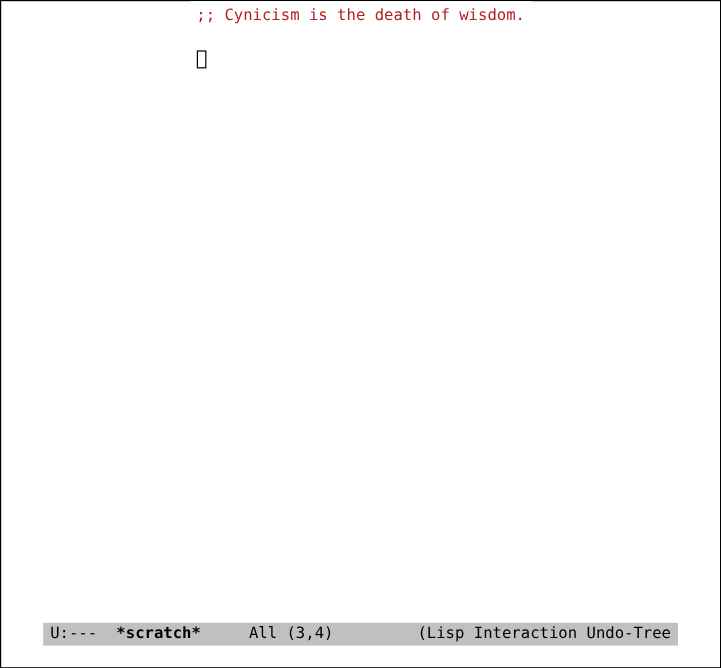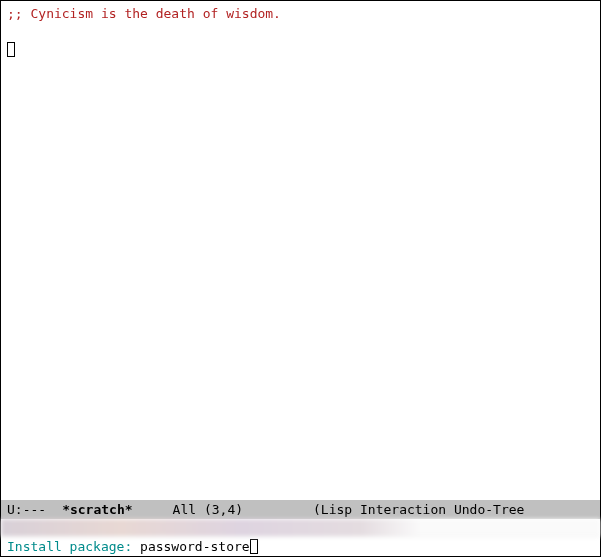--- a/index.html
+++ b/index.html
@@ -1,15 +1,15 @@
 <!DOCTYPE html>
 <html><head>
   <meta charset="utf-8">
   <style>
-    * { margin: 0; padding: 0; box-sizing: border-box; }
+    * { margin: 0; padding: 0; box-sizing: border-box; align-items: center; }
     body {
       width: 601px;
       height: 557px;
       font-family: "DejaVu Sans Mono", "Courier New", monospace;
       font-size: 13px;
       background: #ffffff;
       overflow: hidden;
     }
     .frame {
       width: 100%;
@@ -79,17 +79,14 @@
     <div>&nbsp;</div>
     <div><span class="cursor-box"></span></div>
   </div>
 
   <div class="modeline">
     <span> U:---</span><span class="ml-gap-sm"></span><span class="buffer-name">*scratch*</span><span class="ml-gap-md"></span><span>All</span>&nbsp;<span>(3,4)</span><span class="ml-gap-lg"></span><span>(Lisp Interaction Undo-Tree</span>
   </div>
 
   <div class="blurred-area"></div>
 
-  <div class="minibuffer">
-    <span class="prompt">Install package: </span><span>password-store</span><span class="cursor-box"></span>
-  </div>
 
 </div>
 
 </body></html>

